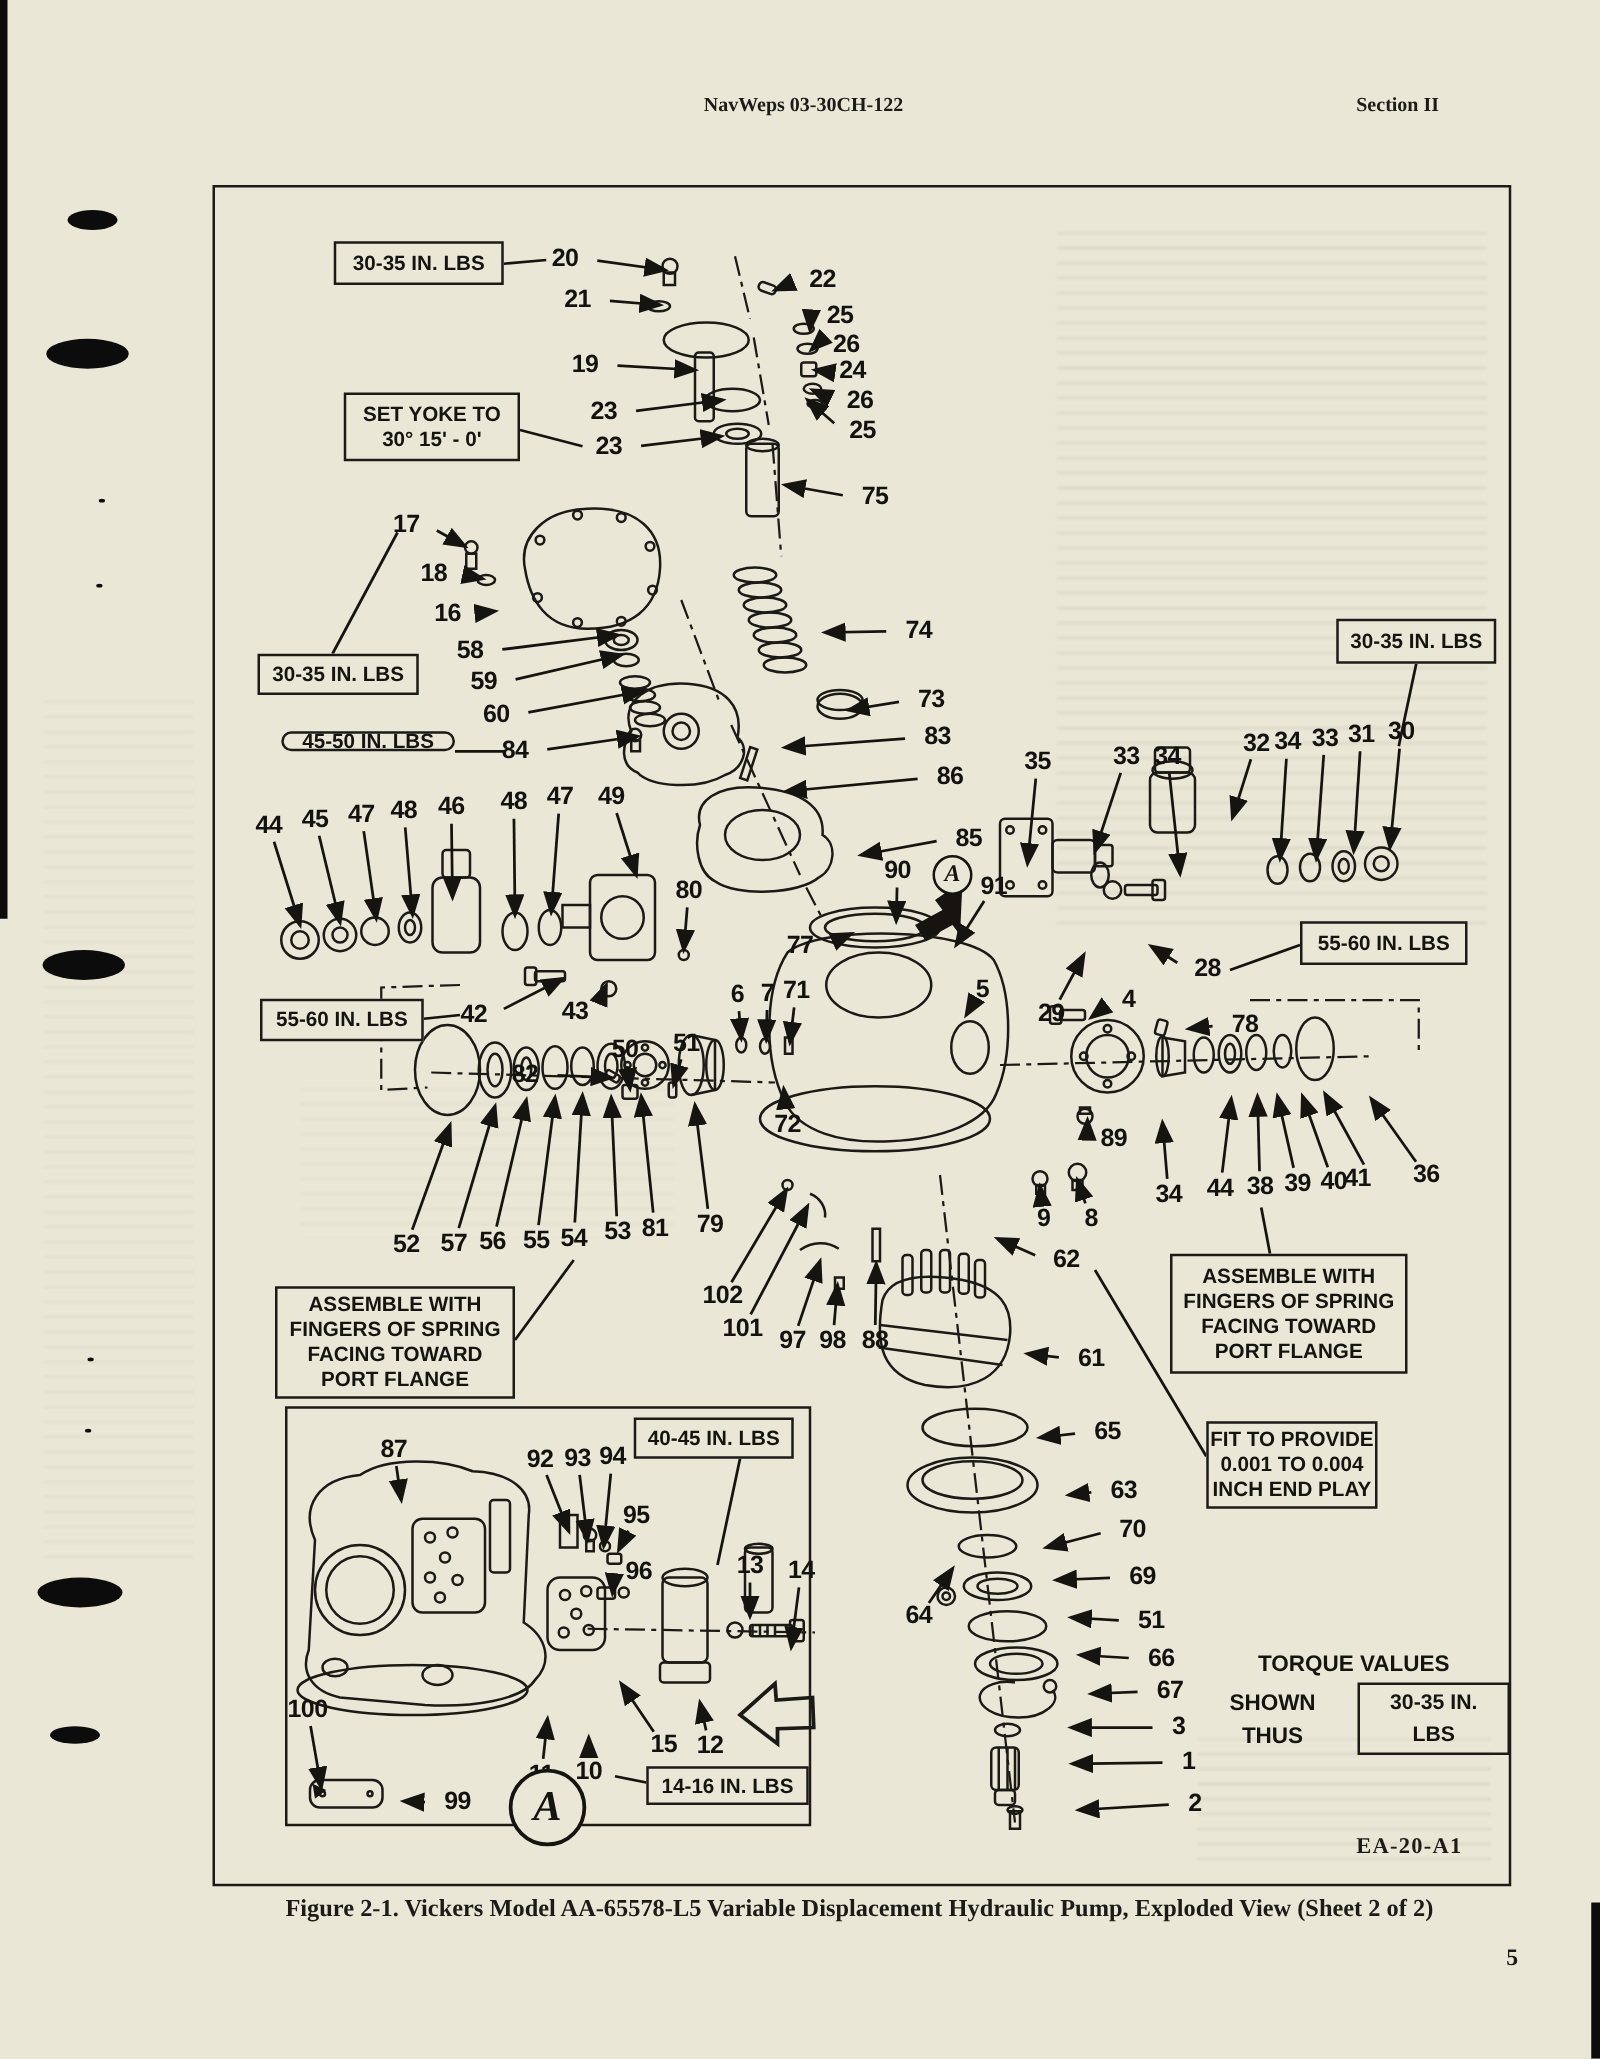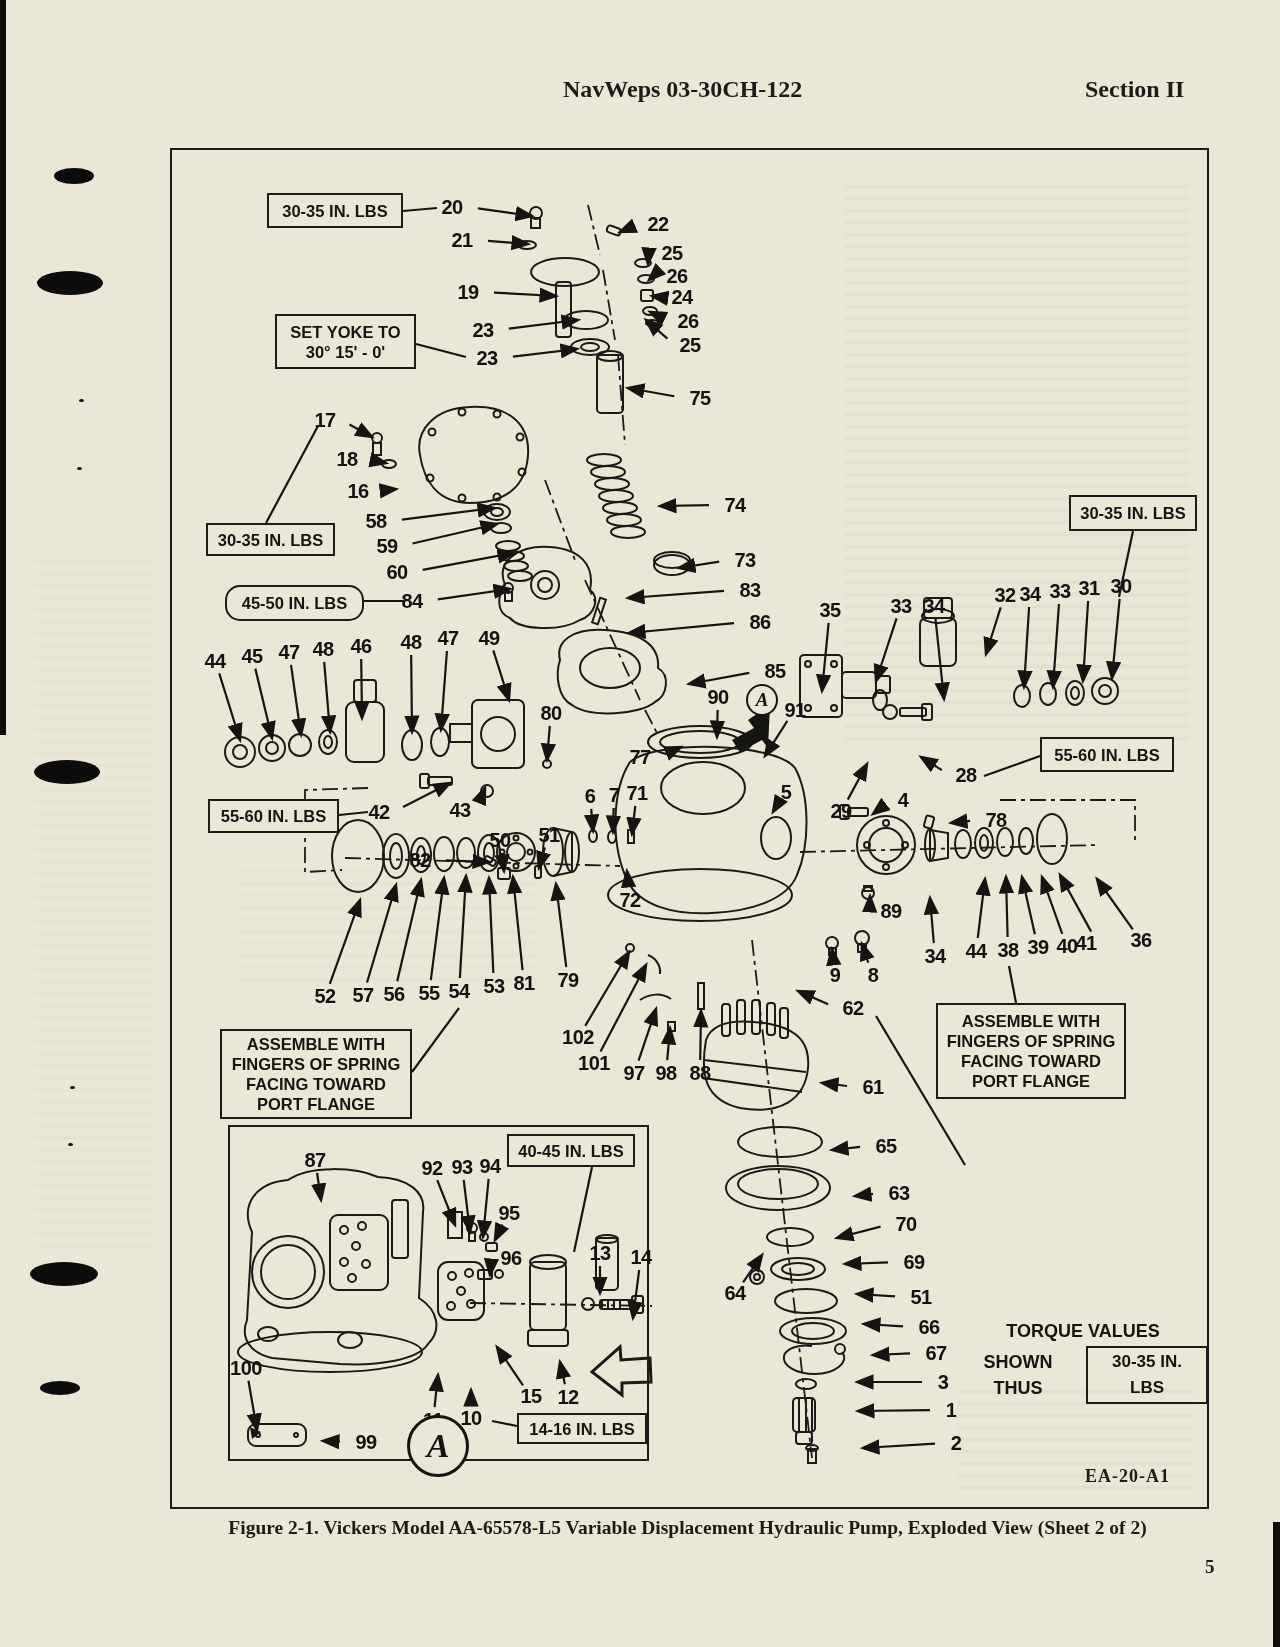--- a/index.html
+++ b/index.html
@@ -1,19 +1,19 @@
 <!DOCTYPE html>
 <html><head>
 <meta charset="utf-8">
 <style>
   html,body{margin:0;padding:0;}
   body{width:1280px;height:1647px;position:relative;background:#ebe7d6;overflow:hidden;
        font-family:"Liberation Sans",sans-serif;}
   .abs{position:absolute;}
-  .header-text{font-family:"Liberation Serif",serif;font-weight:bold;font-size:24px;color:#1d1b18;}
+  .header-text{font-family:"Liberation Serif",serif;font-weight:bold;font-size:16px;color:#1d1b18;}
   .figure-border{position:absolute;left:170px;top:148px;width:1035px;height:1357px;
        border:2.5px solid #1d1b18;}
   .inset-border{position:absolute;left:228px;top:1125px;width:417px;height:332px;
        border:2.5px solid #1d1b18;}
   .callout{position:absolute;transform:translate(-50%,-50%);font-weight:bold;
        font-size:20px;letter-spacing:-0.5px;color:#131210;white-space:nowrap;z-index:6;}
   .note-box{position:absolute;border:2.5px solid #1d1b18;background:#ebe7d6;z-index:5;
        display:flex;flex-direction:column;align-items:center;justify-content:center;
        font-weight:bold;font-size:16.5px;color:#161411;text-align:center;line-height:20px;
        padding:2px 4px;box-sizing:border-box;white-space:nowrap;}
@@ -557,21 +557,21 @@
     <div class="note-box" style="left: 267px; top: 193px; width: 136px; height: 35px;">
       <div>30-35 IN. LBS</div>
     </div>
     <div class="note-box" style="left: 275px; top: 314px; width: 141px; height: 55px;">
       <div>SET YOKE TO</div>
       <div>30°  15' - 0'</div>
     </div>
     <div class="note-box" style="left: 206px; top: 523px; width: 129px; height: 33px;">
       <div>30-35 IN. LBS</div>
     </div>
-    <div class="note-box" style="left: 225px; top: 585px; width: 139px; height: 36px; border-radius: 15px;">
+    <div class="note-box" style="left: 225px; top: 585px; width: 139px; height: 16px; border-radius: 15px;">
       <div>45-50 IN. LBS</div>
     </div>
     <div class="note-box" style="left: 208px; top: 799px; width: 131px; height: 34px;">
       <div>55-60 IN. LBS</div>
     </div>
     <div class="note-box" style="left: 1069px; top: 495px; width: 128px; height: 36px;">
       <div>30-35 IN. LBS</div>
     </div>
     <div class="note-box" style="left: 1040px; top: 737px; width: 134px; height: 35px;">
       <div>55-60 IN. LBS</div>
@@ -583,20 +583,25 @@
       <div>PORT FLANGE</div>
     </div>
     <div class="note-box" style="left: 507px; top: 1134px; width: 128px; height: 33px;">
       <div>40-45 IN. LBS</div>
     </div>
     <div class="note-box" style="left: 936px; top: 1003px; width: 190px; height: 96px;">
       <div>ASSEMBLE WITH</div>
       <div>FINGERS OF SPRING</div>
       <div>FACING TOWARD</div>
       <div>PORT FLANGE</div>
+    </div>
+    <div class="note-box" style="left: 965px; top: 1137px; width: 137px; height: 70px;">
+      <div>FIT TO PROVIDE</div>
+      <div>0.001 TO 0.004</div>
+      <div>INCH END PLAY</div>
     </div>
     <div class="note-box" style="left: 517px; top: 1413px; width: 130px; height: 31px;">
       <div>14-16 IN. LBS</div>
     </div>
   </div>
 
 <div class="detail-marker" style="left:746px;top:684px;width:28px;height:28px;font-size:19px;border-width:2.5px;">A</div>
 <div class="detail-marker" style="left:407px;top:1415px;width:56px;height:56px;font-size:34px;">A</div>
 
 <div class="torque-note">

